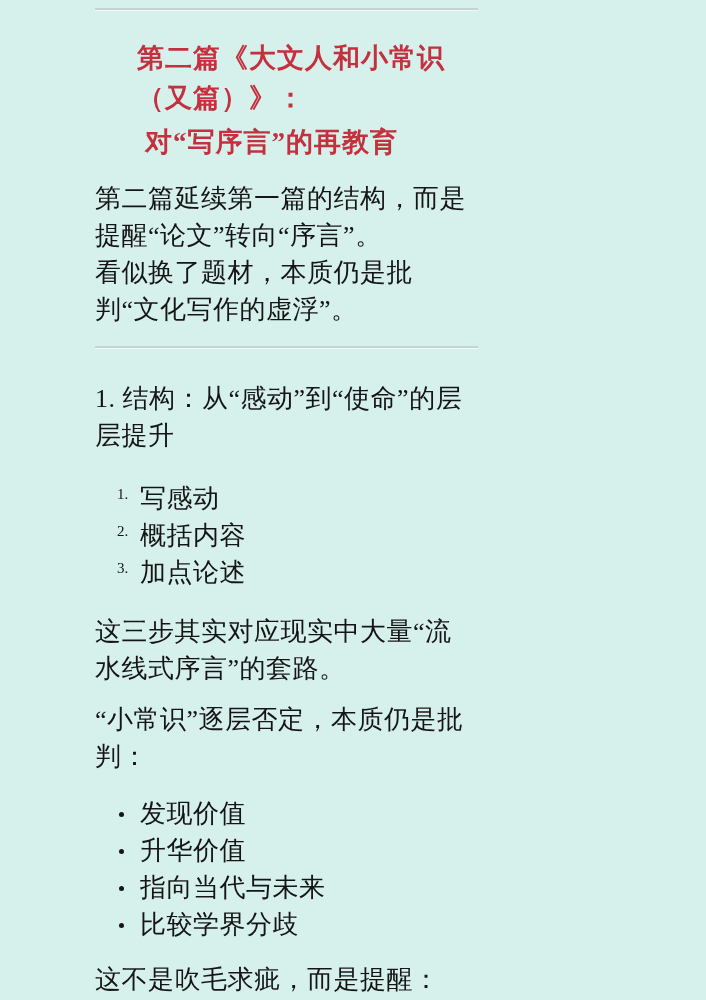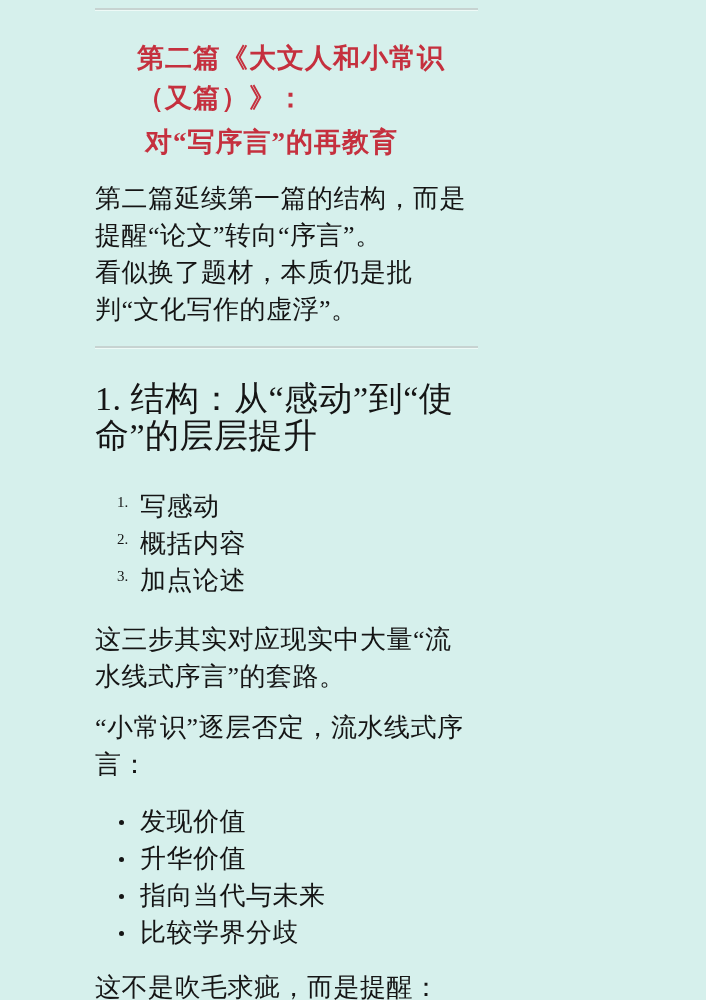--- a/index.html
+++ b/index.html
@@ -27,21 +27,21 @@
     line-height:40px;
     letter-spacing:1px;
   }
   .title-line1{margin-top:28px;padding-left:42px;}
   .title-line2{margin-top:4px;padding-left:50px;}
   .body-text{font-size:26px;line-height:37px;letter-spacing:0.5px;}
   .intro{margin-top:18px;}
   .divider2{margin-top:18px;}
   .section-heading{
     margin-top:32px;
-    font-size:34px;line-height:37px;
+    font-size:26px;line-height:37px;
     font-weight:normal;letter-spacing:0.5px;
   }
   .lead{margin-top:14px;}
   .steps{margin:18px 0 0 0;padding:0;list-style:none;}
   .steps li{line-height:37px;position:relative;padding-left:45px;}
   .steps .num{
     position:absolute;left:22px;bottom:4px;
     font-size:15px;letter-spacing:0;
     font-family:"Liberation Serif","DejaVu Serif",serif;
   }
@@ -88,21 +88,21 @@
       <span>概括内容</span>
     </li>
     <li>
       <span class="num">3.</span>
       <span>加点论述</span>
     </li>
   </ol>
 
   <div class="body-text comment">这三步其实对应现实中大量“流水线式序言”的套路。</div>
 
-  <div class="body-text counter-lead">“小常识”逐层否定，流水线式序言：</div>
+  <div class="body-text counter-lead">“小常识”逐层否定，本质仍是批判：</div>
 
   <ul class="reqs body-text">
     <li>
       <span class="dot"></span>
       <span>发现价值</span>
     </li>
     <li>
       <span class="dot"></span>
       <span>升华价值</span>
     </li>

